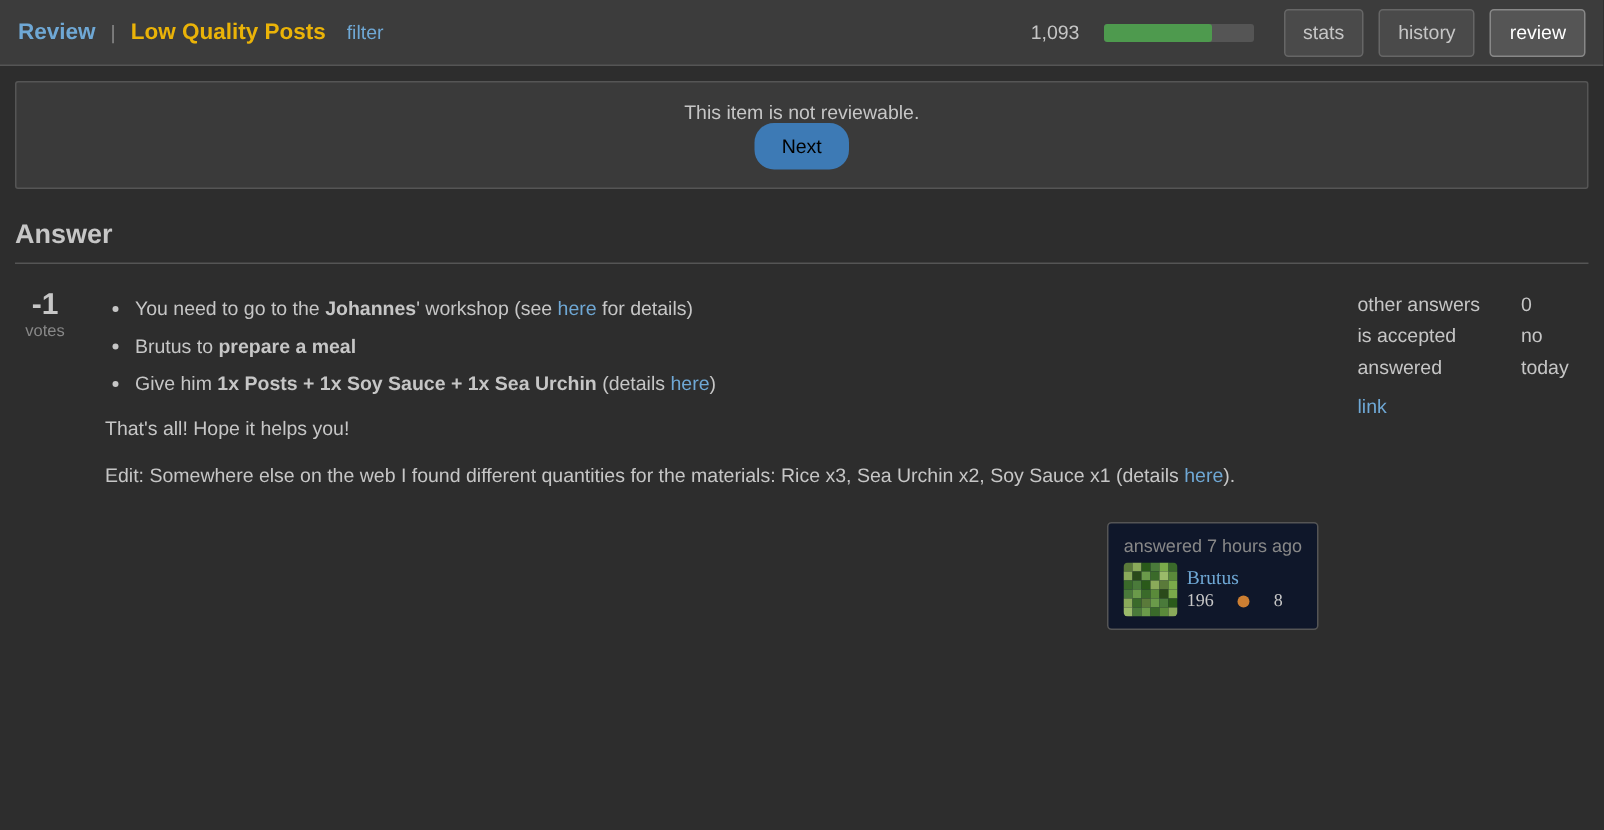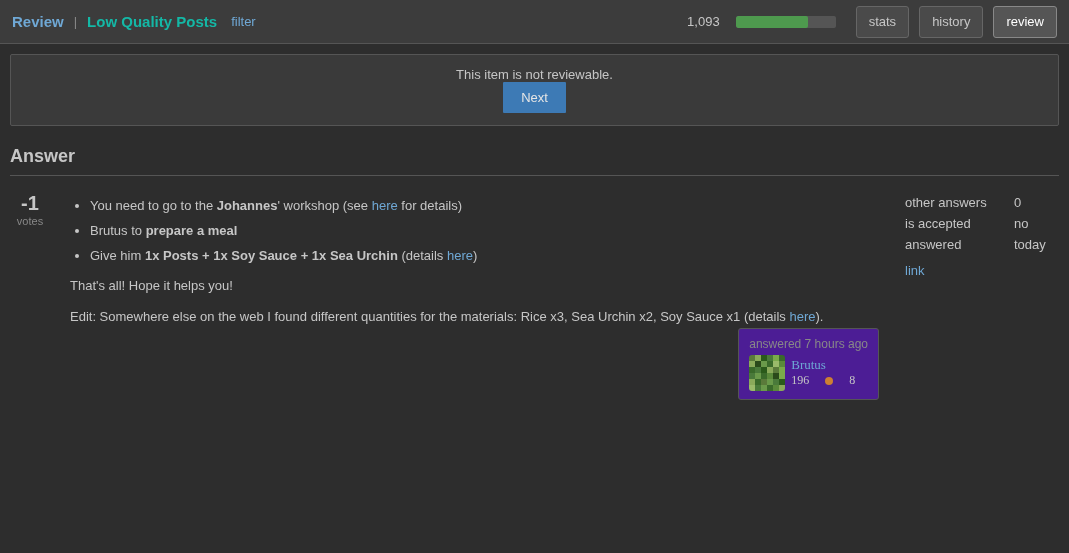--- a/index.html
+++ b/index.html
@@ -21,21 +21,21 @@
       height: 44px;
     }
     #header-title {
       display: flex;
       align-items: center;
       gap: 6px;
       flex: 1;
     }
     .review-link { color: #6fa8d5; font-size: 15px; font-weight: bold; }
     .pipe { color: #888; margin: 0 4px; }
-    .page-title { color: #14b8a6; font-size: 15px; font-weight: bold; }
+    .page-title { color: #eab308; font-size: 15px; font-weight: bold; }
     .filter-link { color: #6fa8d5; font-size: 13px; margin-left: 8px; }
 
     #header-right {
       display: flex;
       align-items: center;
       gap: 10px;
     }
     .count-num {
       color: #c6c6c6;
       font-size: 13px;
@@ -81,26 +81,26 @@
       justify-content: space-between;
       border-radius: 2px;
       flex-direction: column;
     }
     #not-reviewable-text {
       color: #c6c6c6;
       font-size: 13px;
     }
     #next-btn {
       background: #3d7ab5;
-      color: #e5e5e5;
+      color: #000000;
       border: none;
       padding: 8px 18px;
       font-size: 13px;
       cursor: pointer;
-      border-radius: 1px;
+      border-radius: 13px;
     }
 
     
     #answer-section {
       margin: 0 10px;
       padding: 10px 0;
     }
     #answer-heading {
       font-size: 18px;
       color: #c6c6c6;
@@ -156,23 +156,24 @@
     .not-sure-text {
       color: #c6c6c6;
       margin-top: 10px;
       line-height: 1.6;
     }
 
     
     .user-card {
       display: flex;
       align-items: flex-start;
+      margin-top: 20px;
       margin-left: auto;
       width: fit-content;
-      background: #4c1d95;
+      background: #0f172a;
       border: 1px solid #555;
       padding: 8px 10px;
       border-radius: 3px;
       gap: 8px;
       float: right;
     }
     .answered-time {
       font-size: 12px;
       color: #888;
       margin-bottom: 4px;

